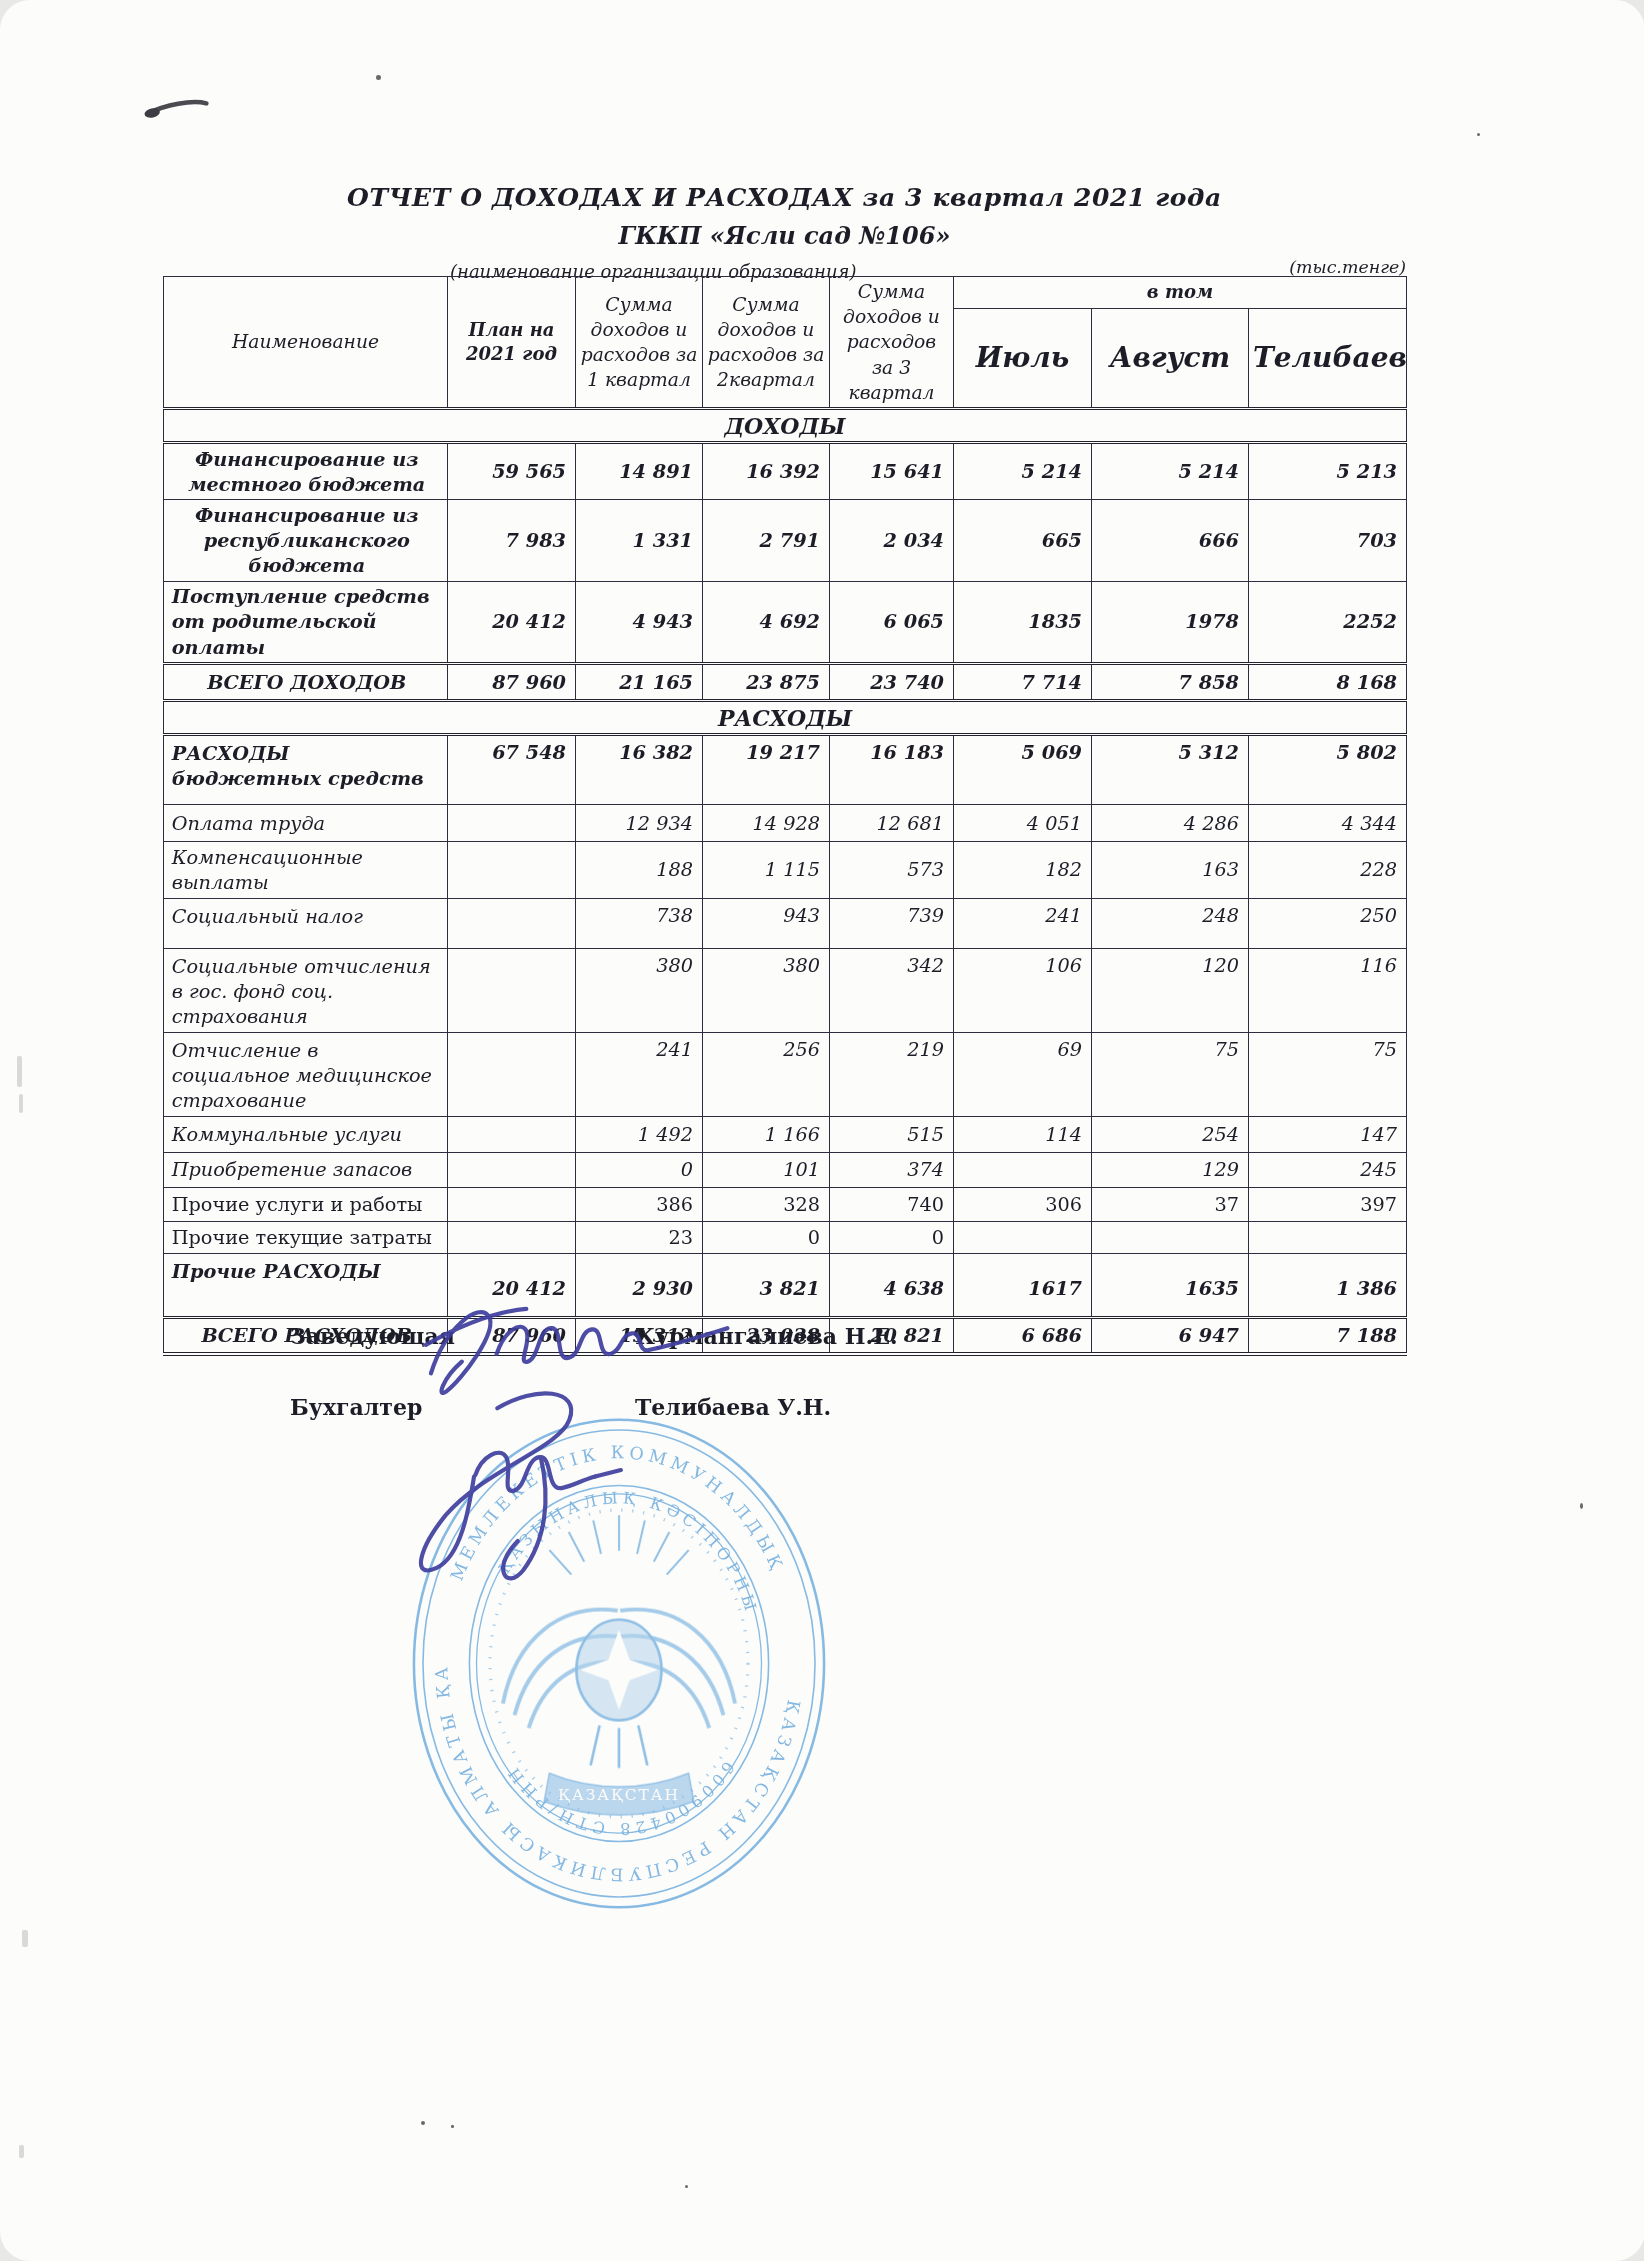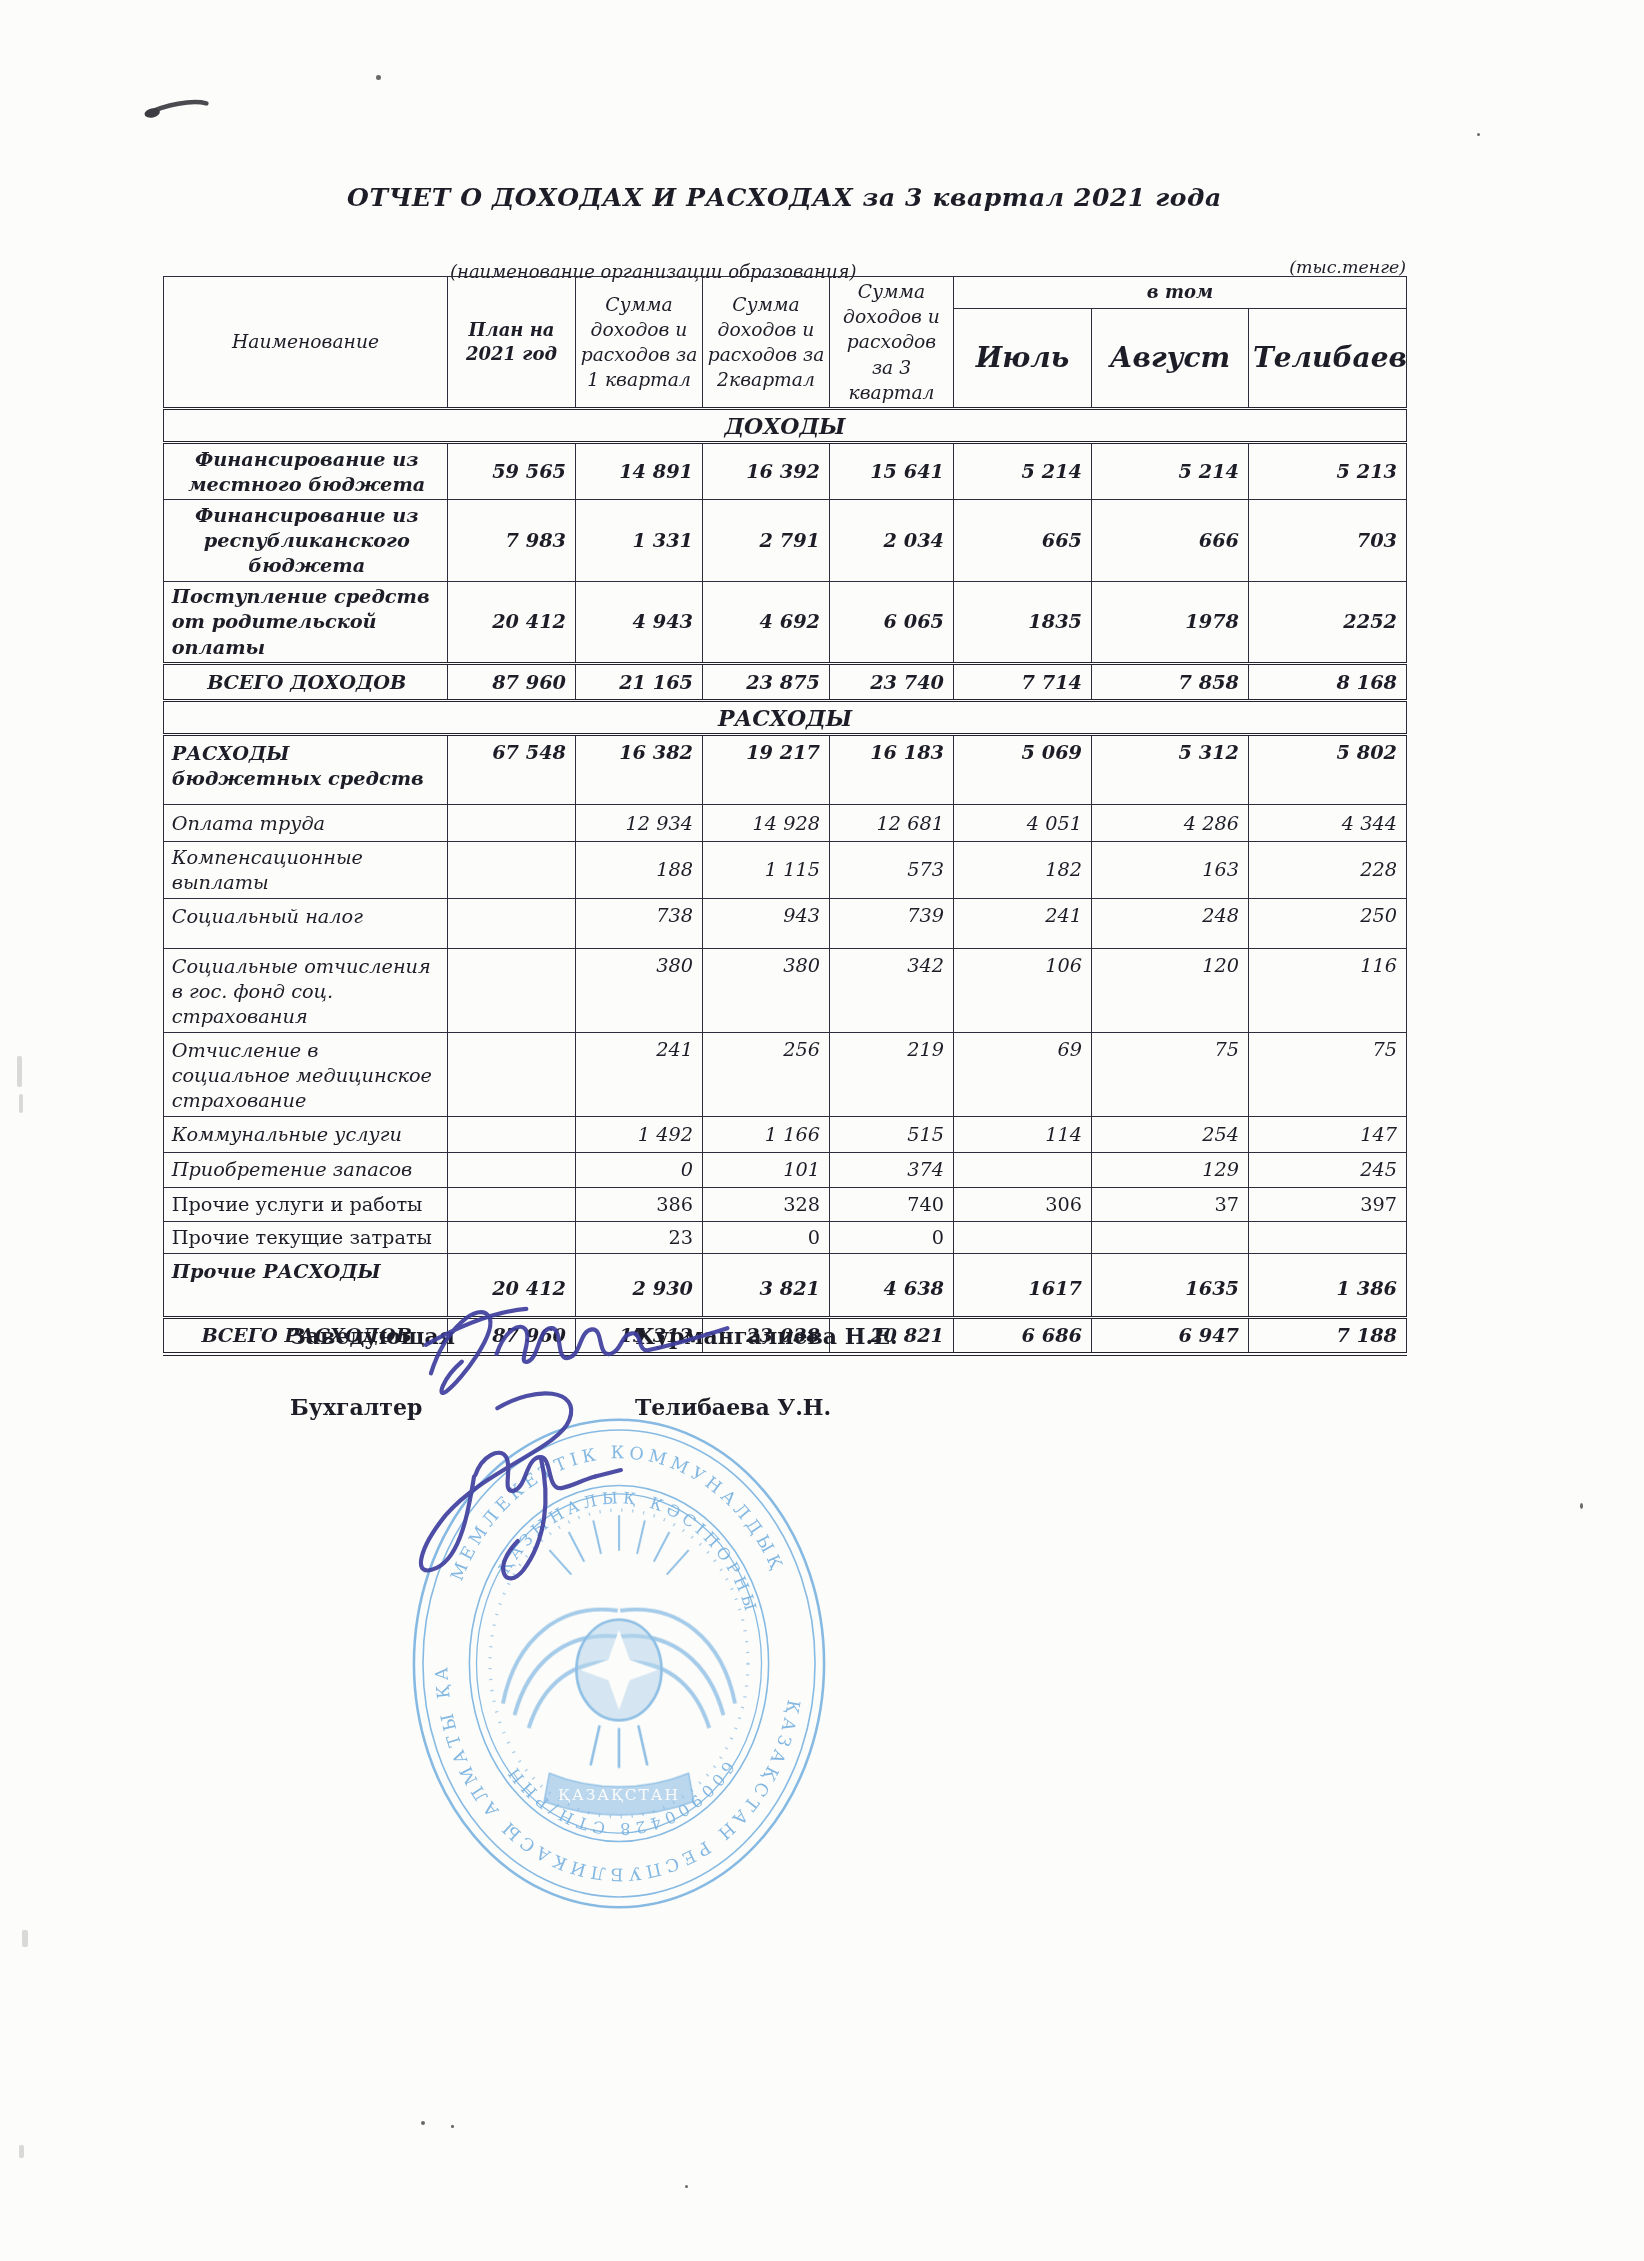--- a/index.html
+++ b/index.html
@@ -1,17 +1,17 @@
 <!DOCTYPE html>
 <html style="font-size:10.3px"><head>
 <meta charset="utf-8">
 <style>
   html,body{margin:0;padding:0;}
   body{width:1645px;height:2261px;background:#e8e8e6;font-family:"DejaVu Serif","Liberation Serif",serif;}
-  .page{position:relative;width:1645px;height:2261px;background:#fcfcfa;overflow:hidden;color:#1d1d28;}
+  .page{position:relative;width:1645px;height:2261px;background:#fcfcfa;overflow:hidden;color:#1d1d28;border-radius:30px;}
 
   
   .head-wrap{position:absolute;left:163px;top:183px;width:1243px;text-align:center;}
   .doc-title{font-size:25px;font-weight:bold;font-style:italic;letter-spacing:0.6px;}
   .doc-subtitle{font-size:24px;font-weight:bold;font-style:italic;margin-top:9px;}
   .caption-org{position:absolute;left:450px;top:261px;font-size:18px;font-style:italic;}
   .caption-units{position:absolute;left:1277px;top:257px;width:129px;text-align:right;font-size:17.4px;font-style:italic;}
 
   
   table.report{position:absolute;left:163px;top:276px;width:1243px;border-collapse:collapse;table-layout:fixed;
@@ -52,20 +52,21 @@
 
   <svg style="left:0;top:0;" width="258" height="168" viewBox="0 0 400 260">
     <path d="M 228 176 C 256 162, 298 154, 320 160" stroke="#4a4a50" stroke-width="7" fill="none" stroke-linecap="round"></path>
     <ellipse cx="236" cy="175" rx="12" ry="7" fill="#3c3c42" transform="rotate(-12 236 175)"></ellipse>
   </svg>
   <div class="speck" style="left:376px;top:75px;width:4.5px;height:4.5px;"></div>
   <div class="speck" style="left:1477px;top:133px;width:3.2px;height:3.2px;"></div>
 
   <div class="head-wrap">
     <div class="doc-title">ОТЧЕТ О ДОХОДАХ И РАСХОДАХ за 3 квартал 2021 года</div>
+    <div class="doc-subtitle">ГККП «Ясли сад №106»</div>
   </div>
   <div class="caption-org">(наименование организации образования)</div>
   <div class="caption-units">(тыс.тенге)</div>
 
   <table class="report">
     <colgroup>
       <col style="width:284px">
         <col style="width:128px">
         <col style="width:127px">
         <col style="width:127px">

